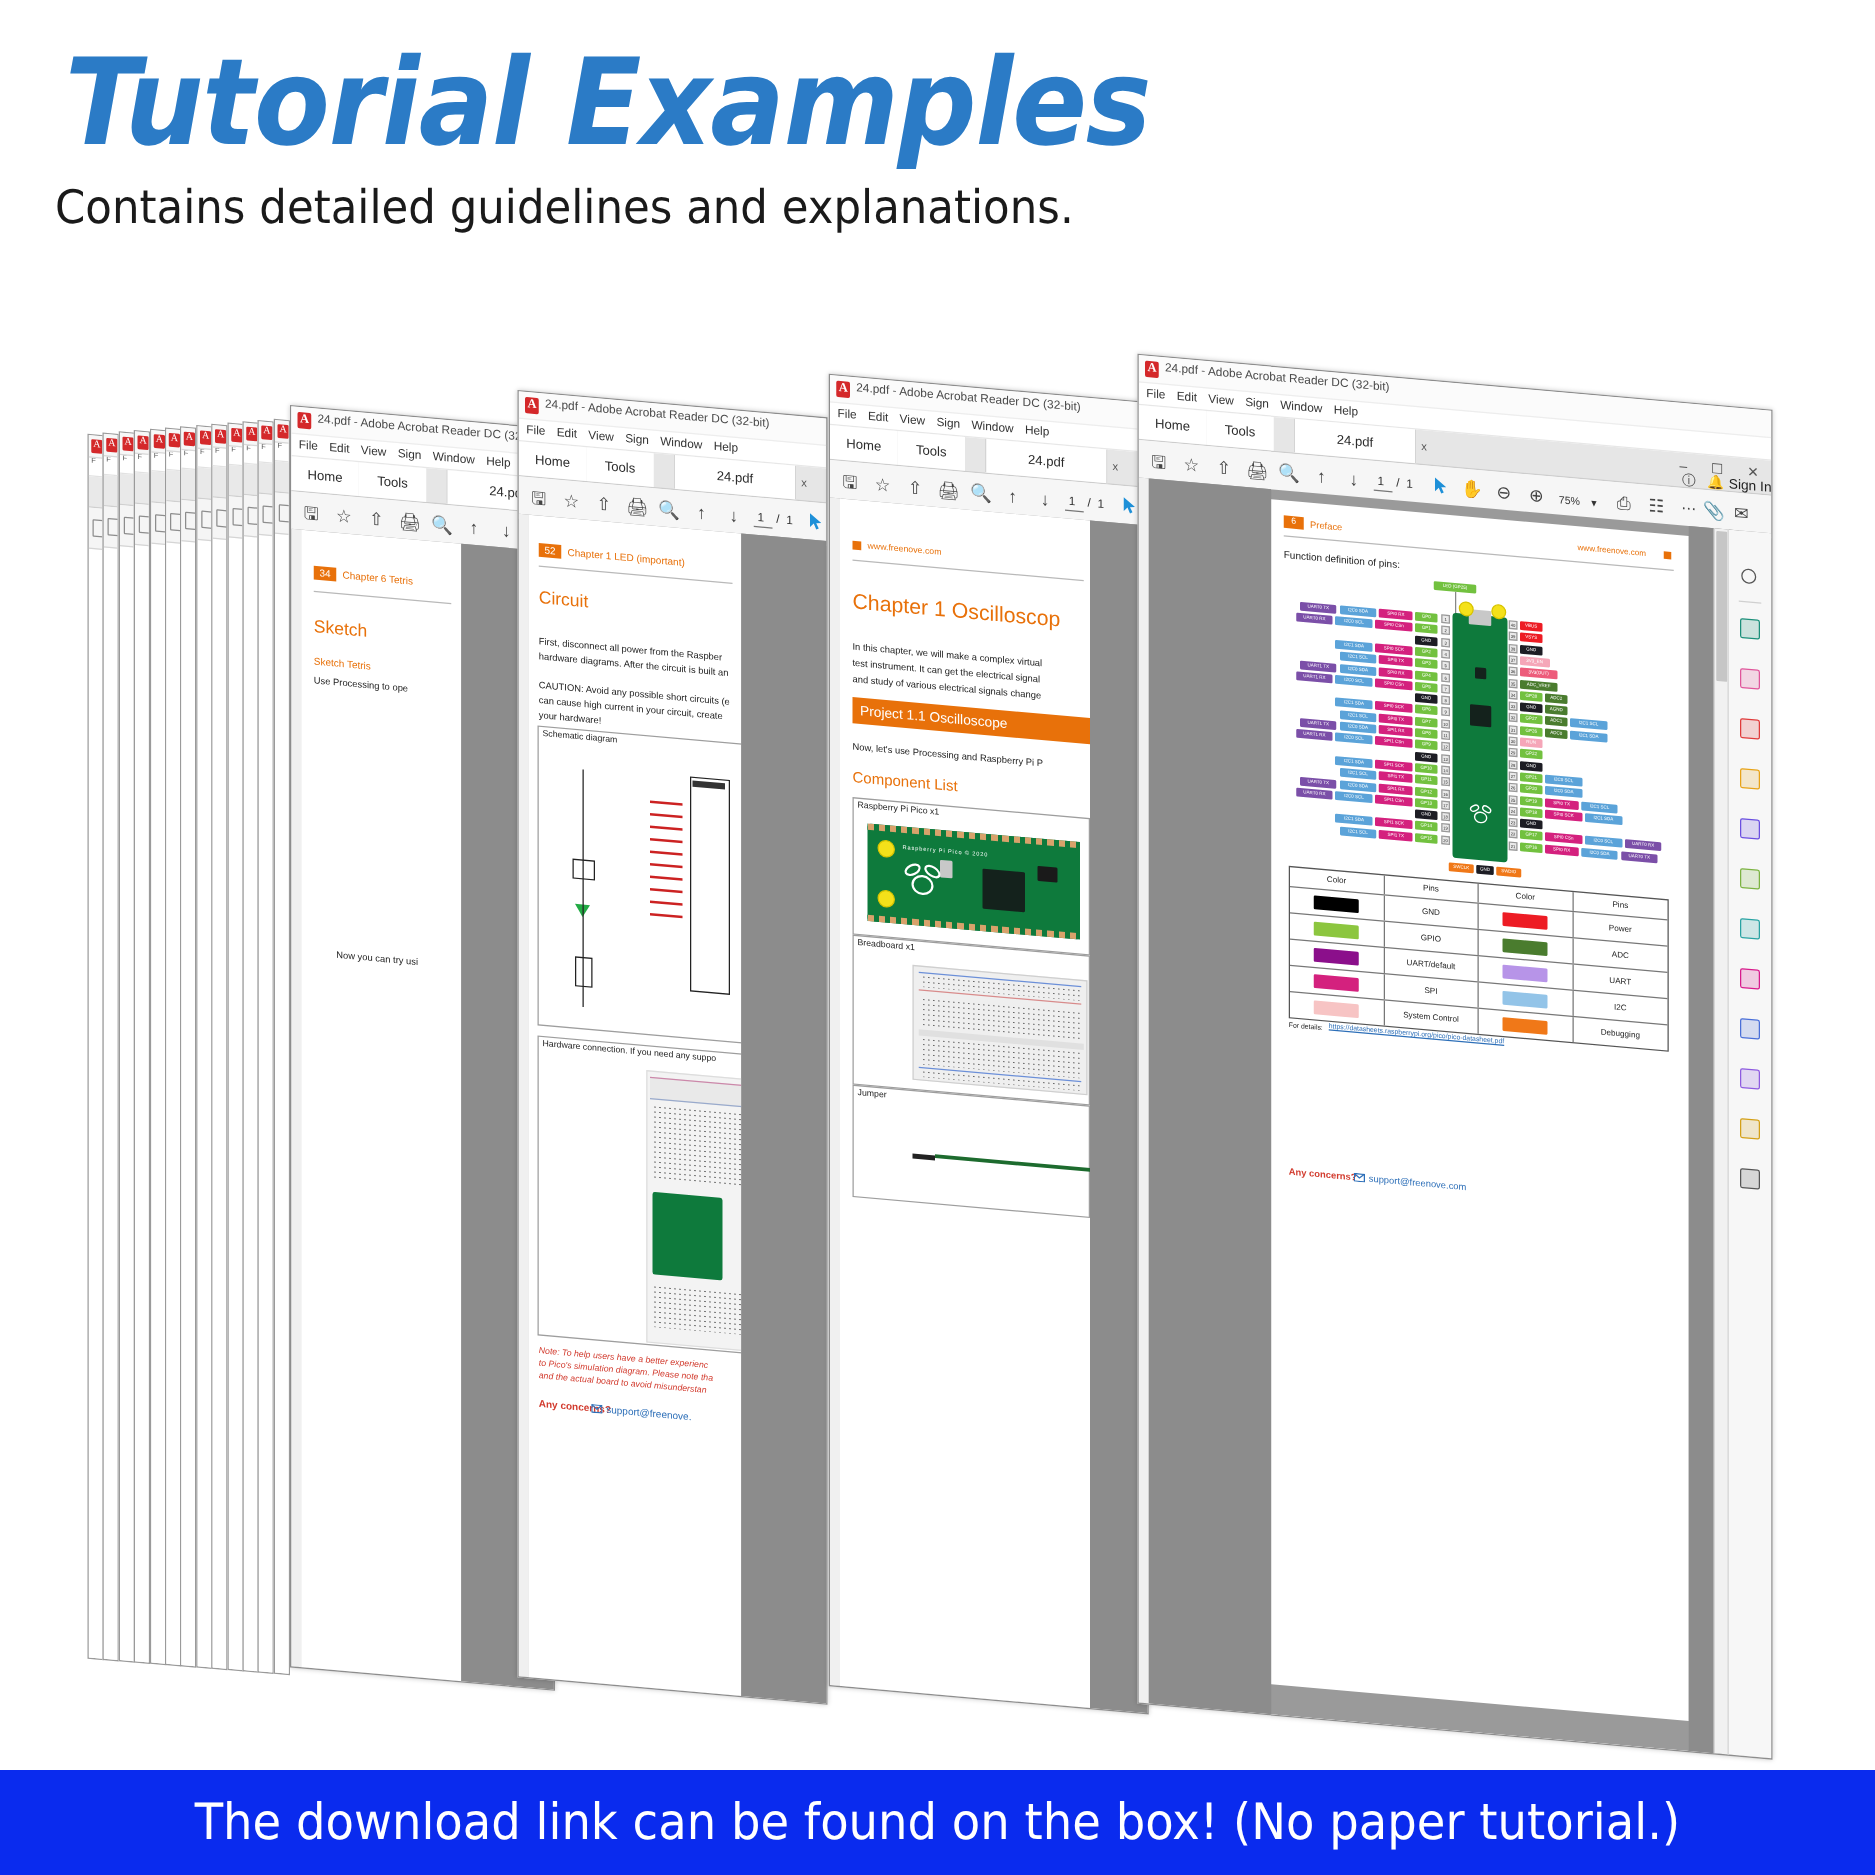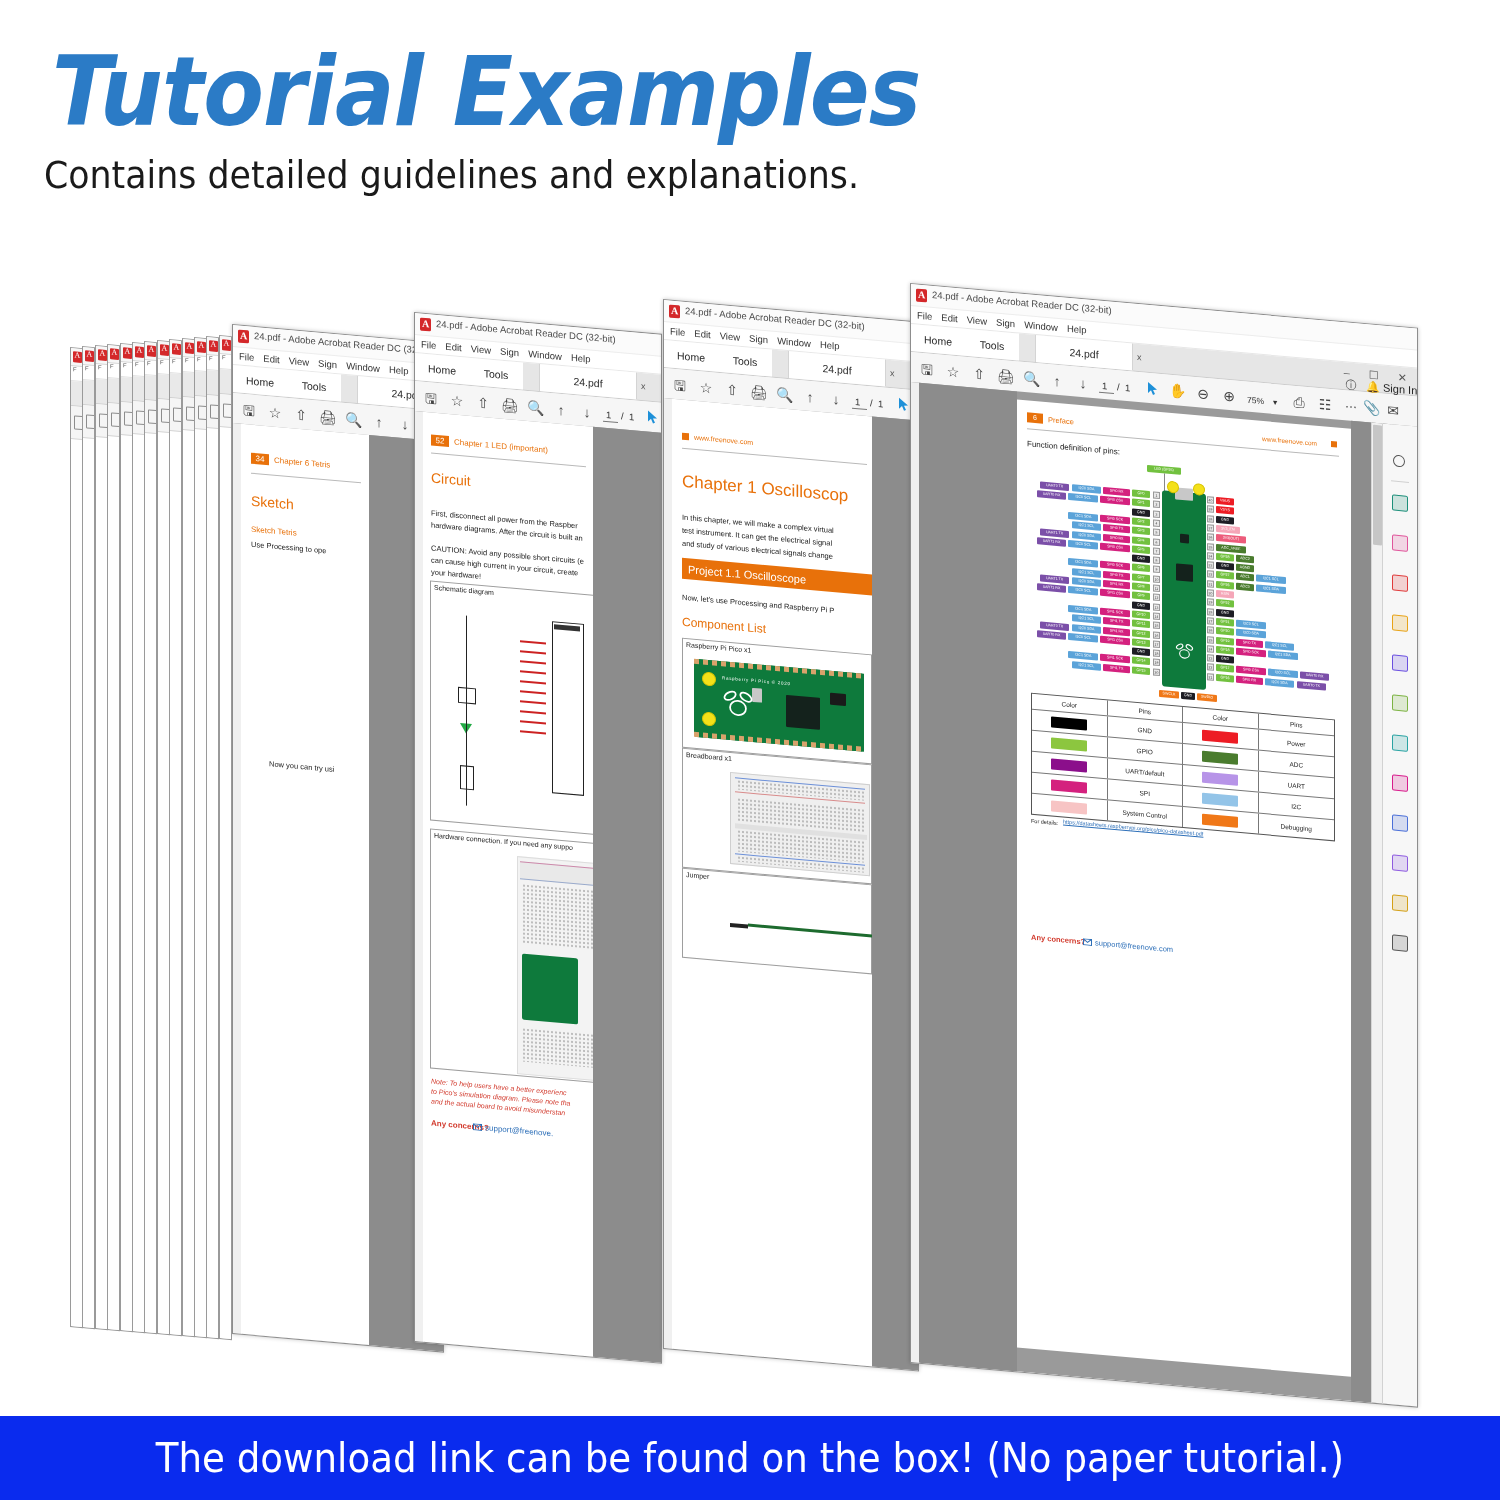--- a/index.html
+++ b/index.html
@@ -1,21 +1,21 @@
 <!DOCTYPE html>
 <html><head>
 <meta charset="utf-8">
 <style>
   html,body{margin:0;padding:0;}
   body{
     width:1500px;height:1500px;background:#ffffff;overflow:hidden;
     font-family:"Liberation Sans", sans-serif;position:relative;
   }
   
-  #header{position:absolute;left:0;top:14px;width:1193px;height:215px;}
+  #header{position:absolute;left:0;top:4px;width:1193px;height:215px;}
   #title{
     position:absolute;left:52px;top:22px;
     font-size:96px;font-style:italic;font-weight:700;color:#2B7BC6;
     letter-spacing:-1px;white-space:nowrap;font-family:"DejaVu Sans", sans-serif;
     transform:scaleX(.92);transform-origin:left top;
   }
   #subtitle{
     position:absolute;left:44px;top:140px;
     font-size:37px;color:#1a1a1a;white-space:nowrap;
     font-family:"DejaVu Sans", sans-serif;transform:scaleX(.94);transform-origin:left top;

